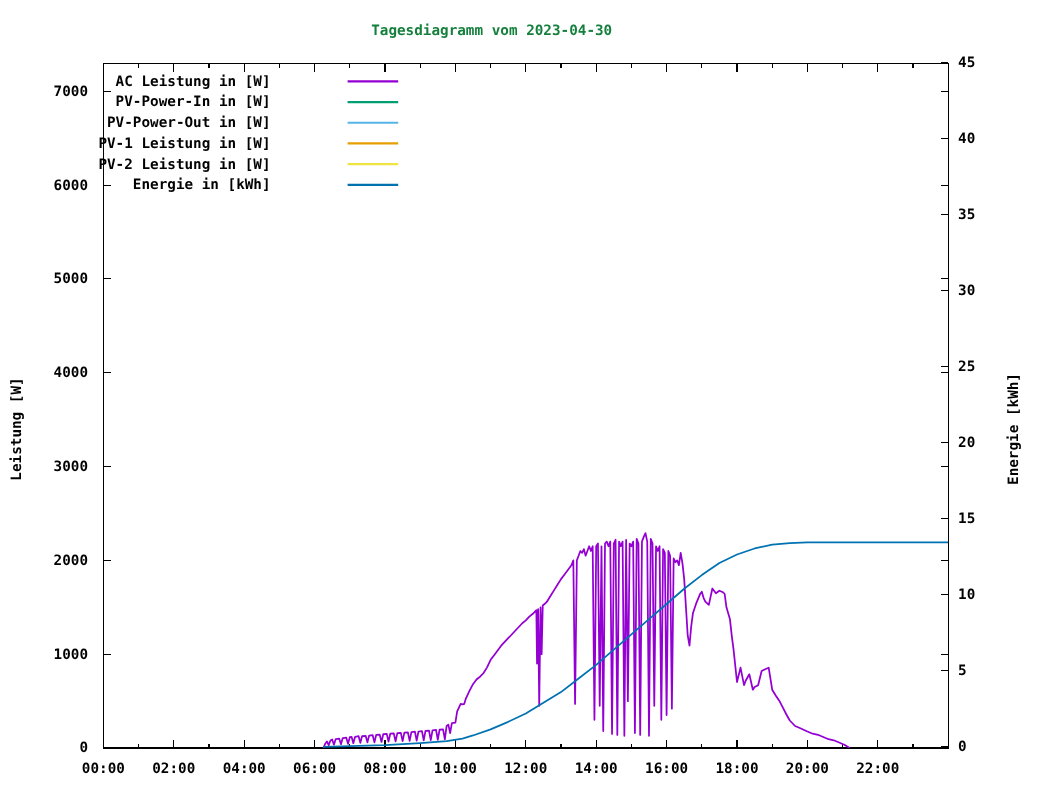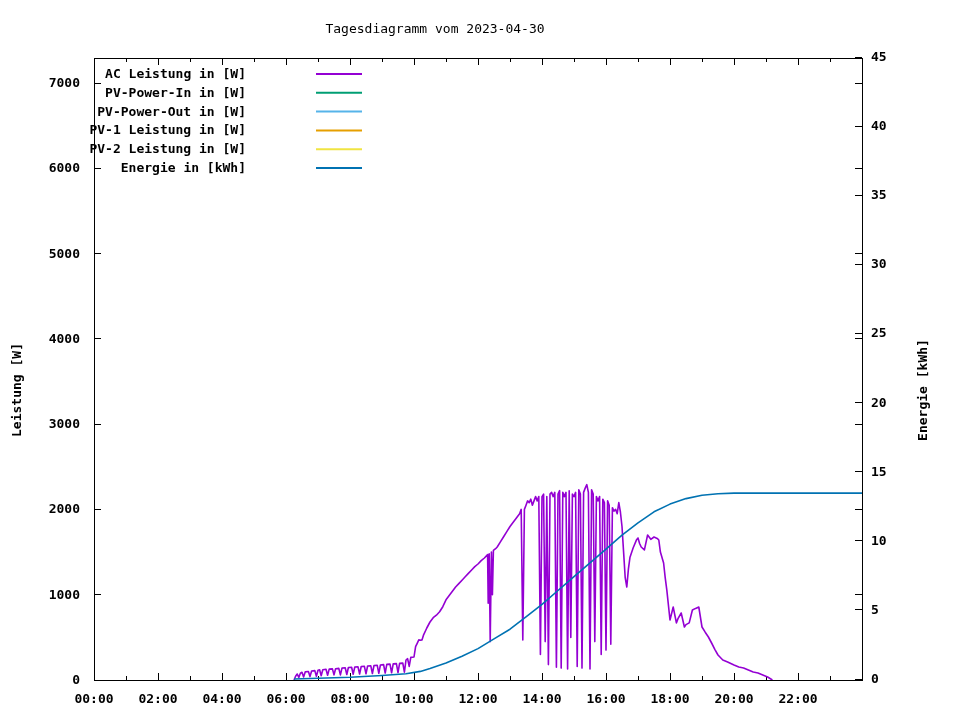--- a/index.html
+++ b/index.html
@@ -1,19 +1,19 @@
 <!DOCTYPE html>
 <html><head>
 <meta charset="utf-8">
 <style>
   html,body{margin:0;padding:0;background:#ffffff;}
   .canvas{position:relative;width:960px;height:720px;background:#ffffff;overflow:hidden;
           font-family:"DejaVu Sans Mono","Liberation Mono",monospace;}
-  .chart-title{position:absolute;top:21px;left:0;width:870px;text-align:center;
-               font-size:13px;font-weight:normal;color:#000000;letter-spacing:0;}
+  .chart-title{position:absolute;top:21px;left:12px;width:870px;text-align:center;
+               font-size:13px;font-weight:bold;color:#15803d;letter-spacing:0;}
   .ylabel{position:absolute;font-size:13px;font-weight:bold;color:#000;white-space:nowrap;}
   .ylabel.left{left:16px;top:390px;transform:translate(-50%,-50%) rotate(-90deg);}
   .ylabel.right{left:922px;top:390px;transform:translate(-50%,-50%) rotate(-90deg);}
   svg{position:absolute;left:0;top:0;}
   svg text{font-family:"DejaVu Sans Mono","Liberation Mono",monospace;font-size:13px;font-weight:bold;fill:#000;}
 </style>
 </head>
 <body>
 
 <div class="canvas">

